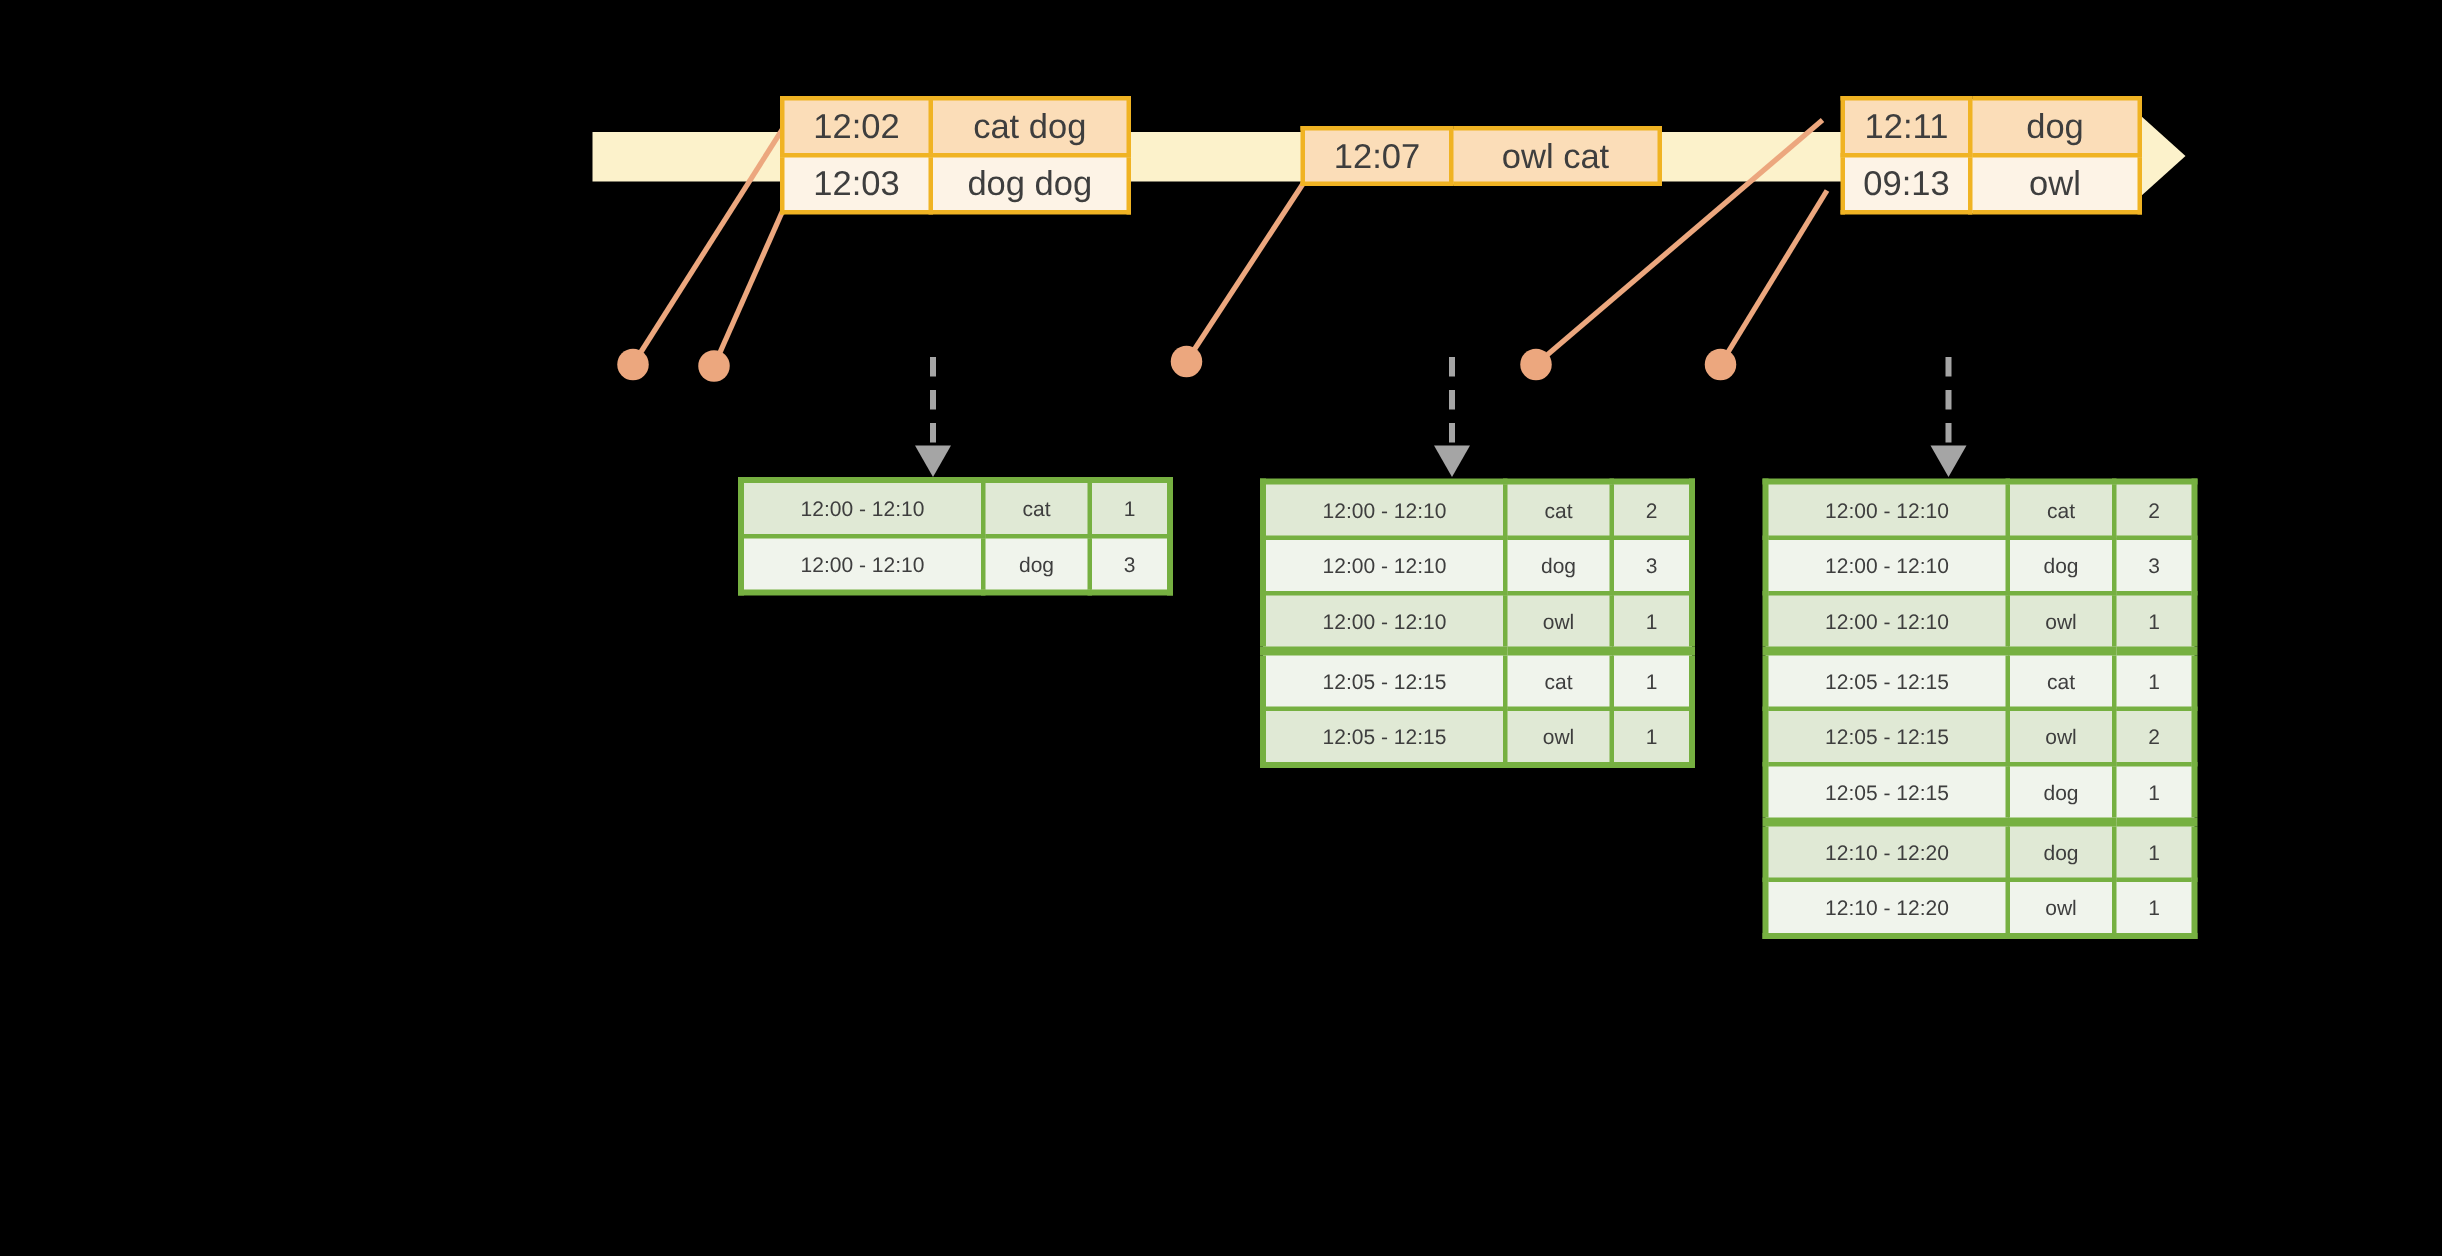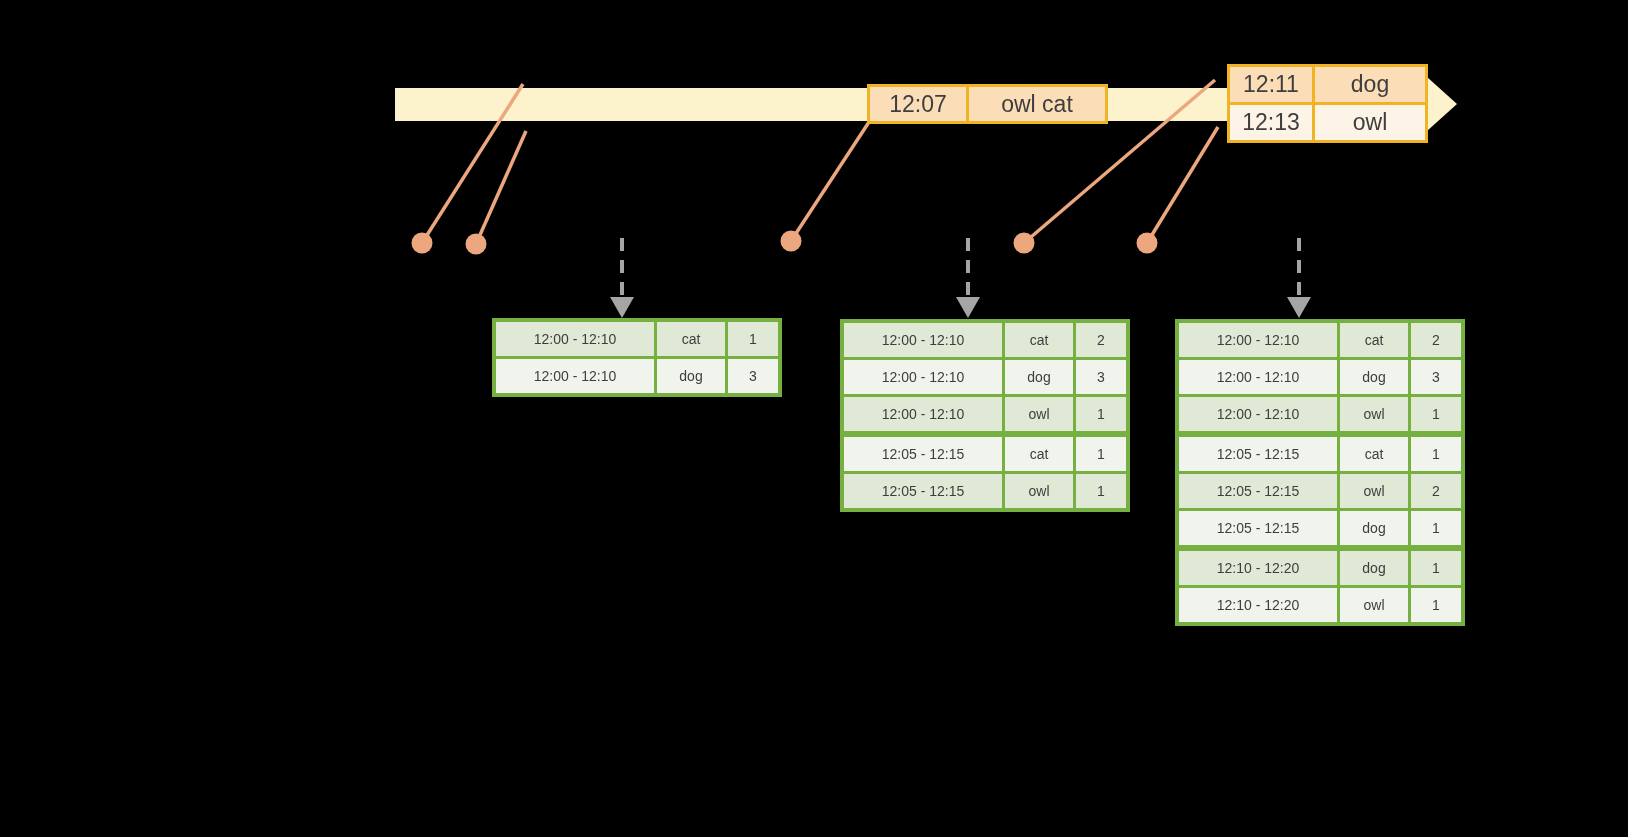--- a/index.html
+++ b/index.html
@@ -65,38 +65,50 @@
     <g stroke="#A5A5A5" fill="#A5A5A5">
       <line x1="622" y1="238" x2="622" y2="299" stroke-width="4" stroke-dasharray="13 9"></line>
       <polygon points="610,297 634,297 622,318" stroke="none"></polygon>
       <line x1="968" y1="238" x2="968" y2="299" stroke-width="4" stroke-dasharray="13 9"></line>
       <polygon points="956,297 980,297 968,318" stroke="none"></polygon>
       <line x1="1299" y1="238" x2="1299" y2="299" stroke-width="4" stroke-dasharray="13 9"></line>
       <polygon points="1287,297 1311,297 1299,318" stroke="none"></polygon>
     </g>
   </svg>
 
+  <table class="event" id="et1">
+    <tbody>
+        <tr>
+      <td class="tc">12:02</td>
+      <td class="wc">cat dog</td>
+    </tr>
+    <tr>
+      <td class="tc">12:03</td>
+      <td class="wc">dog dog</td>
+    </tr>
+  </tbody>
+    </table>
 
   <table class="event" id="et2">
     <tbody>
         <tr>
       <td class="tc">12:07</td>
       <td class="wc">owl cat</td>
     </tr>
   </tbody>
     </table>
 
   <table class="event" id="et3">
     <tbody>
         <tr>
       <td class="tc">12:11</td>
       <td class="wc">dog</td>
     </tr>
     <tr>
-      <td class="tc">12:13</td>
+      <td class="tc">09:13</td>
       <td class="wc">owl</td>
     </tr>
   </tbody>
     </table>
 
   <table class="result" id="rt1">
     <tbody>
         <tr>
       <td class="winc">12:00 - 12:10</td>
       <td class="wordc">cat</td>

